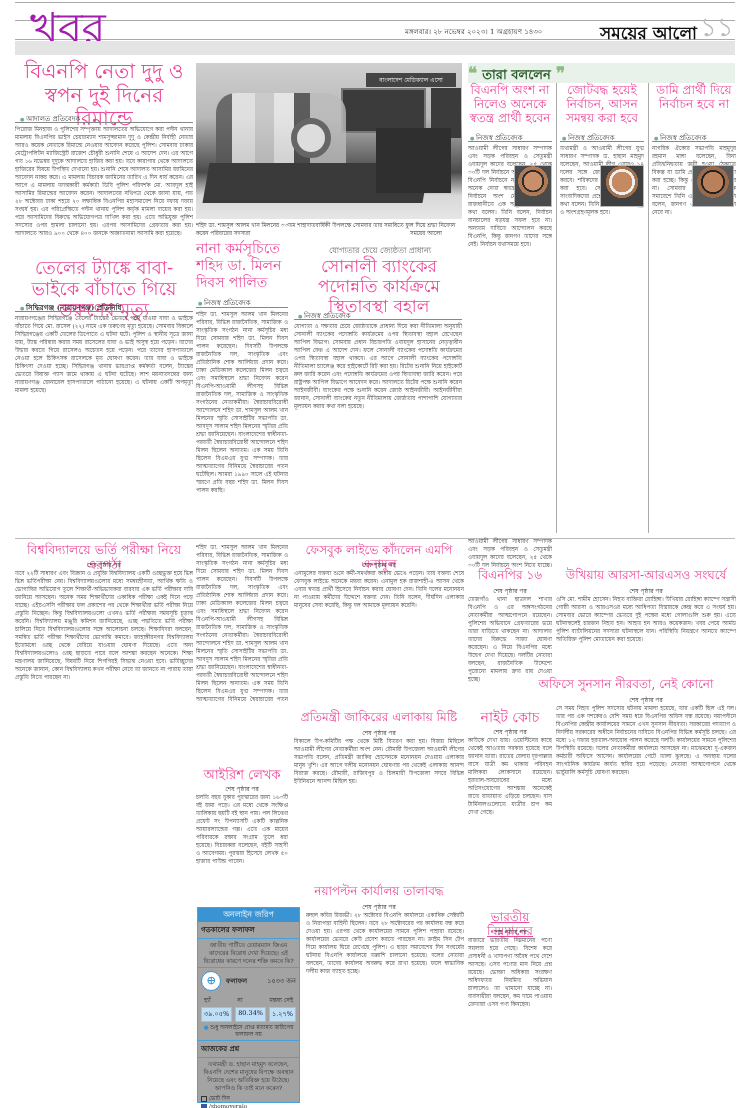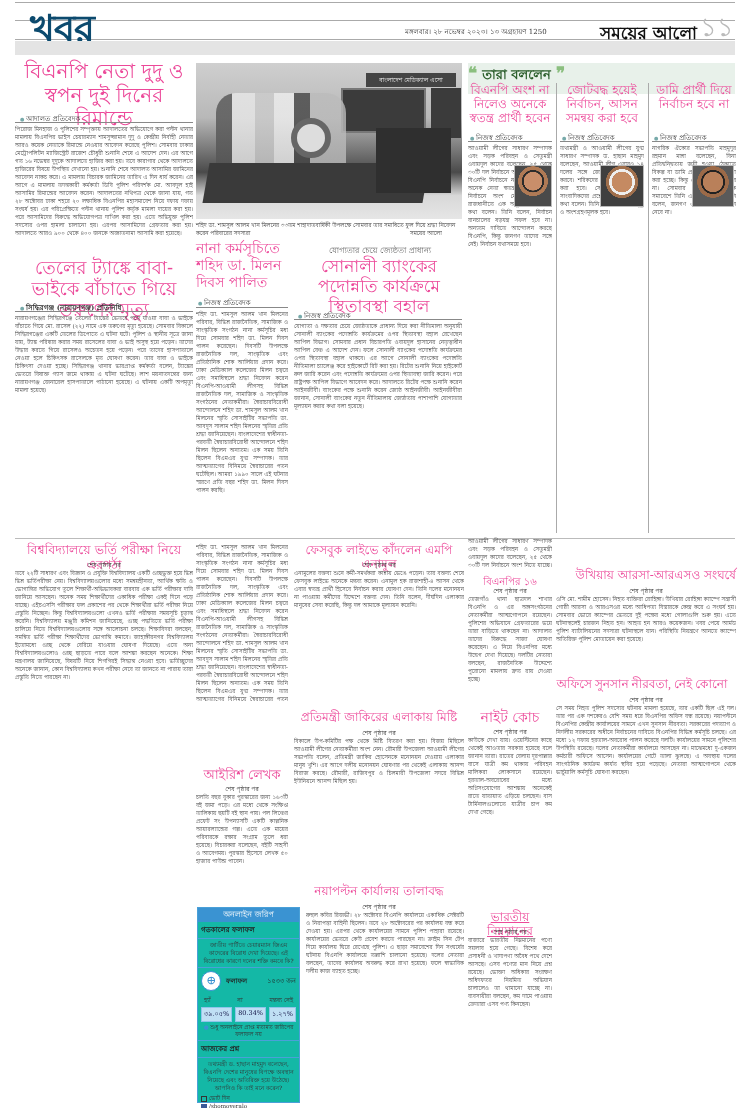--- a/index.html
+++ b/index.html
@@ -1,68 +1,68 @@
 <!DOCTYPE html>
 <html><head>
 <meta charset="utf-8">
 <style>
   *{box-sizing:border-box;margin:0;padding:0}
   html,body{width:750px;height:1108px;background:#fff;overflow:hidden}
   body{font-family:"DejaVu Serif",serif;color:#222;position:relative}
   .abs{position:absolute}
   .topline{left:15px;right:15px;top:2px;height:1px;background:#aaa}
   .mast{left:15px;right:15px;top:20px;height:20px;border-top:1px solid #aaa;border-bottom:1px solid #aaa}
-  .mast-title{left:30px;top:14px;font-size:38px;color:#0c4a6e;font-weight:bold;line-height:30px;letter-spacing:-1px}
+  .mast-title{left:30px;top:14px;font-size:44px;color:#a21caf;font-weight:normal;line-height:30px;letter-spacing:-1px}
   .mast-date{left:405px;top:26px;font-size:7px;color:#333}
   .mast-brand{left:600px;top:20px;font-size:17px;font-weight:bold;color:#111}
   .mast-page{left:700px;top:14px;font-size:26px;color:#bbb;line-height:26px}
   .greybar{left:15px;right:15px;top:41px;height:14px;background:#e4e4e4}
   .hl{font-family:"DejaVu Serif",serif;color:#ec4899;text-align:center;line-height:1.18}
   .byline{font-size:7px;color:#333}
   .byline:before{content:"● ";color:#7aa;font-size:5px}
   .txt{font-size:5.6px;line-height:8px;color:#444;text-align:justify;overflow:hidden}
   .rule{height:1px;background:#888}
   .photo{background:linear-gradient(180deg,#cfcfcf 0%,#b8b8b8 35%,#7a7a7a 55%,#4a4a4a 70%,#d8d8d8 85%,#e6e6e6 100%);position:relative;overflow:hidden}
   .photo .banner{position:absolute;left:300px;top:10px;width:140px;height:14px;background:#444;color:#eee;font-size:6px;text-align:center;line-height:14px}
   .photo .board{position:absolute;left:250px;top:40px;width:120px;height:60px;background:#3b3b3b;border:2px solid #777}
   .photo .board2{position:absolute;left:380px;top:30px;width:60px;height:70px;background:#3b3b3b}
   .photo .slab{position:absolute;left:10px;top:120px;width:330px;height:60px;background:#3a3a3a;transform:skewX(-10deg)}
   .photo .slab2{position:absolute;left:330px;top:95px;width:90px;height:70px;background:#2f2f2f}
   .photo .wreath{position:absolute;left:160px;top:50px;width:56px;height:56px;border-radius:50%;border:8px solid #666;background:#ddd}
   .photo .ppl{position:absolute;left:60px;top:35px;width:180px;height:80px;background:linear-gradient(90deg,#555 0 12%,#e8e8e8 12% 30%,#ccc 30% 45%,#eee 45% 60%,#444 60% 72%,#bbb 72% 100%);opacity:.8;border-radius:20px 20px 0 0}
   .caption{font-size:5.6px;line-height:8px;color:#333}
-  .poll-head{background:#e8f1ea;height:31px}
+  .poll-head{background:#e8f1ea;height:20px}
   .quote-label{font-size:13px;font-weight:bold;color:#2b5d2b}
   .quote-mark{color:#8bbf7f;font-size:17px;font-weight:bold}
   .face{background:radial-gradient(circle at 50% 38%,#c98e6a 0 30%,#2b2b2b 31% 36%,#b07a55 37% 48%,#4a4a4a 49% 100%);border:1px solid #bbb}
   .face2{background:radial-gradient(circle at 50% 40%,#c58a62 0 32%,#eee 33% 40%,#a06f4c 41% 50%,#3f3f3f 51% 100%)}
   .face3{background:radial-gradient(circle at 50% 40%,#b9805a 0 32%,#222 33% 38%,#9c6a48 39% 50%,#5a5a5a 51% 100%)}
   .shesh{font-size:6px;text-align:center;color:#333}
-  .olbox{left:197px;top:907px;width:103px;height:196px;border:1px solid #4aa0d8;background:#14b8a6}
+  .olbox{left:197px;top:907px;width:103px;height:196px;border:1px solid #4aa0d8;background:#a3a3a3}
   .olbox .ttl{background:#3a93d2;color:#fff;font-size:8px;text-align:center;height:14px;line-height:14px}
   .olbox .sub{font-size:7px;font-weight:bold;color:#222;padding:2px 3px;border-bottom:1px solid #4aa0d8}
   .olbox .q{font-size:5.8px;line-height:8px;text-align:center;color:#333;padding:2px 4px}
   .olbox .res{display:flex;align-items:center;padding:3px;border-top:1px solid #4aa0d8}
   .globe{width:20px;height:20px;border-radius:50%;border:1.5px solid #3a93d2;position:relative;background:#fff;color:#3a93d2;font-size:12px;line-height:17px;text-align:center}
   .olbox .pct{display:flex;justify-content:space-between;padding:0 3px}
   .olbox .pct span{font-size:6.5px;background:#bfdff4;color:#114;padding:1px 2px;border:1px solid #8ec5ea}
   .olbox .lbls{display:flex;justify-content:space-between;padding:1px 6px;font-size:6px;color:#333}
   .olbox .note{font-size:5.6px;text-align:center;color:#333;padding:2px 3px;line-height:7px}
   .olbox .note:before{content:"● ";color:#3a93d2}
   .olbox .social{font-size:5.6px;color:#333;padding:0 3px;line-height:8px}
   .ico{display:inline-block;width:6px;height:6px;vertical-align:middle;margin-right:2px}
   .vline{width:1px;background:#aaa}
 </style>
 </head>
 <body>
 
 <div class="abs topline"></div>
 <div class="abs mast"></div>
 <div class="abs mast-title">খবর</div>
-<div class="abs mast-date">মঙ্গলবার। ২৮ নভেম্বর ২০২৩। ১৩ অগ্রহায়ণ 1250</div>
+<div class="abs mast-date">মঙ্গলবার। ২৮ নভেম্বর ২০২৩। 1 অগ্রহায়ণ ১৪৩০</div>
 <div class="abs mast-brand">সময়ের আলো</div>
 <div class="abs mast-page">১১</div>
 <div class="abs greybar"></div>
 
 <div class="abs hl" style="left:15px;top:60px;width:178px;font-size:20px;">বিএনপি নেতা দুদু ও স্বপন দুই দিনের রিমান্ডে</div>
 <div class="abs byline" style="left:20px;top:113px;">আদালত প্রতিবেদক</div>
 <div class="abs rule" style="left:15px;top:122px;width:178px;"></div>
 <div class="abs txt" style="left:15px;top:125px;width:178px;height:112px;">পিরোজ মিনহাজ ও পুলিশের সম্পৃক্তায় আদালতের অভিযোগে করা পল্টন থানার মামলায় বিএনপির ভাইস চেয়ারম্যান শামসুজ্জামান দুদু ও কেন্দ্রীয় নির্বাহী নেতার আরও কয়েক নেতাকে রিমান্ডে নেওয়ার আবেদন করেছে পুলিশ। সোমবার ঢাকার মেট্রোপলিটন ম্যাজিস্ট্রেট রাজেশ চৌধুরী শুনানি শেষে এ আদেশ দেন। এর আগে গত ১৬ নভেম্বর দুদুকে আদালতে হাজির করা হয়। তবে কারাগার থেকে আদালতে হাজিরের বিষয়ে উপস্থিত দেখানো হয়। শুনানি শেষে আদালত আসামির জামিনের আবেদন নাকচ করে। এ মামলায় বিচারক জামিনের তারিখ এ দিন ধার্য করেন। এর আগে এ মামলায় তদন্তকারী কর্মকর্তা ডিবি পুলিশ পরিদর্শক মো. আবদুল হাই আসামির রিমান্ডের আবেদন করেন। আদালতের নথিপত্র থেকে জানা যায়, গত ২৮ অক্টোবর ঢাকা শহরে ২০ লক্ষাধিক বিএনপির মহাসমাবেশ নিয়ে দফায় দফায় সংঘর্ষ হয়। এর পরিপ্রেক্ষিতে পল্টন থানায় পুলিশ কর্তৃক মামলা দায়ের করা হয়। পরে আসামিদের বিরুদ্ধে অভিযোগপত্র দাখিল করা হয়। এতে অভিযুক্ত পুলিশ সদস্যের ওপর হামলা চালানো হয়। এরপর আসামিদের গ্রেফতার করা হয়। আদালতে আরও ৯০০ থেকে ৪০০ জনকে অজ্ঞাতনামা আসামি করা হয়েছে।</div>
 
 <div class="abs hl" style="left:15px;top:257px;width:178px;font-size:18px;">তেলের ট্যাঙ্কে বাবা-ভাইকে বাঁচাতে গিয়ে তরুণের মৃত্যু</div>
@@ -127,29 +127,29 @@
 <div class="abs shesh" style="left:15px;top:560px;width:178px;">শেষ পৃষ্ঠার পর</div>
 <div class="abs txt" style="left:15px;top:569px;width:178px;height:535px;">তবে ২২টি সাধারণ এবং বিজ্ঞান ও প্রযুক্তি বিশ্ববিদ্যালয় একটি গুচ্ছভুক্ত হয়ে ভিন্ন ভিন্ন ভর্তিপরীক্ষা নেয়। বিশ্ববিদ্যালয়গুলোর মধ্যে সমন্বয়হীনতা, আর্থিক ক্ষতি ও ভোগান্তির অভিযোগ তুলে শিক্ষার্থী-অভিভাবকরা বারবার এক ভর্তি পরীক্ষার দাবি জানিয়ে আসছেন। অনেক সময় শিক্ষার্থীদের একাধিক পরীক্ষা একই দিনে পড়ে যাচ্ছে। এইচএসসি পরীক্ষার ফল প্রকাশের পর থেকে শিক্ষার্থীরা ভর্তি পরীক্ষা নিয়ে প্রস্তুতি নিচ্ছেন। কিন্তু বিশ্ববিদ্যালয়গুলো এখনও ভর্তি পরীক্ষার সময়সূচি চূড়ান্ত করেনি। বিশ্ববিদ্যালয় মঞ্জুরি কমিশন জানিয়েছে, গুচ্ছ পদ্ধতিতে ভর্তি পরীক্ষা চালিয়ে নিতে বিশ্ববিদ্যালয়গুলোর সঙ্গে আলোচনা চলছে। শিক্ষাবিদরা বলছেন, সমন্বিত ভর্তি পরীক্ষা শিক্ষার্থীদের ভোগান্তি কমাবে। জাহাঙ্গীরনগর বিশ্ববিদ্যালয় ইতোমধ্যে গুচ্ছ থেকে বেরিয়ে যাওয়ার ঘোষণা দিয়েছে। এতে অন্য বিশ্ববিদ্যালয়গুলোও গুচ্ছ ছাড়তে পারে বলে আশঙ্কা করছেন অনেকে। শিক্ষা মন্ত্রণালয় জানিয়েছে, বিষয়টি নিয়ে শিগগিরই সিদ্ধান্ত নেওয়া হবে। ভর্তিচ্ছুদের অনেকে জানান, কোন বিশ্ববিদ্যালয় কখন পরীক্ষা নেবে তা জানতে না পারায় তারা প্রস্তুতি নিতে পারছেন না।</div>
 
 <div class="abs txt" style="left:196px;top:543px;width:92px;height:160px;">শহিদ ডা. শামসুল আলম খান মিলনের পরিবার, বিভিন্ন রাজনৈতিক, সামাজিক ও সাংস্কৃতিক সংগঠন নানা কর্মসূচির মধ্য দিয়ে সোমবার শহিদ ডা. মিলন দিবস পালন করেছেন। দিবসটি উপলক্ষে রাজনৈতিক দল, সাংস্কৃতিক এবং প্রতিষ্ঠানিক শোক আর্লিয়ার প্রদান করে। ঢাকা মেডিক্যাল কলেজের মিলন চত্বরে এবং সমাধিস্থলে শ্রদ্ধা নিবেদন করেন বিএনপি-আওয়ামী লীগসহ বিভিন্ন রাজনৈতিক দল, সামাজিক ও সাংস্কৃতিক সংগঠনের নেতাকর্মীরা। স্বৈরাচারবিরোধী আন্দোলনে শহিদ ডা. শামসুল আলম খান মিলনের স্মৃতি সোসাইটির সভাপতি ডা. আবদুস সালাম শহিদ মিলনের স্মৃতির প্রতি শ্রদ্ধা জানিয়েছেন। বাংলাদেশের স্বাধীনতা-পরবর্তী স্বৈরাচারবিরোধী আন্দোলনে শহিদ মিলন ছিলেন অন্যতম। এক সময় তিনি ছিলেন বিএমএর যুগ্ম সম্পাদক। তার আত্মত্যাগের বিনিময়ে স্বৈরাচারের পতন ঘটেছিল। আমরা ১৯৯০ সালে এই ঘটনার স্মরণে প্রতি বছর শহিদ ডা. মিলন দিবস পালন করছি।</div>
 
 <div class="abs hl" style="left:294px;top:543px;width:170px;font-size:12px;">ফেসবুক লাইভে কাঁদলেন এমপি এনামুল</div>
 <div class="abs shesh" style="left:294px;top:560px;width:170px;">শেষ পৃষ্ঠার পর</div>
 <div class="abs txt" style="left:294px;top:569px;width:170px;height:130px;">এনামুলের বক্তব্য শুনে কর্মী-সমর্থকরা কান্নায় ভেঙে পড়েন। তার বক্তব্য শেষে ফেসবুক লাইভে অনেকে মন্তব্য করেন। এনামুল হক রাজশাহী-৪ আসন থেকে এবার স্বতন্ত্র প্রার্থী হিসেবে নির্বাচন করার ঘোষণা দেন। তিনি দলের মনোনয়ন না পাওয়ায় কর্মীদের উদ্দেশে বক্তব্য দেন। তিনি বলেন, দীর্ঘদিন এলাকার মানুষের সেবা করেছি, কিন্তু দল আমাকে মূল্যায়ন করেনি।</div>
 
 <div class="abs txt" style="left:468px;top:537px;width:84px;height:30px;">আওয়ামী লীগের সাধারণ সম্পাদক এবং সড়ক পরিবহন ও সেতুমন্ত্রী ওবায়দুল কাদের বলেছেন, ২৫ থেকে ৩০টি দল নির্বাচনে অংশ নিতে যাচ্ছে। বিএনপি নির্বাচনে না এলেও তাদের অনেক নেতা স্বতন্ত্র প্রার্থী হিসেবে নির্বাচনে অংশ নেবেন। সোমবার রাজধানীতে এক অনুষ্ঠানে তিনি এ কথা বলেন। তিনি বলেন, নির্বাচন বানচালের ষড়যন্ত্র সফল হবে না। অন্যতম দাবিতে আন্দোলন করছে বিএনপি, কিন্তু জনগণ তাদের সঙ্গে নেই। নির্বাচন যথাসময়ে হবে।</div>
-<div class="abs hl" style="left:468px;top:568px;width:84px;font-size:10px;margin-top:8px;">বিএনপির ১৬</div>
+<div class="abs hl" style="left:468px;top:568px;width:84px;font-size:12px;">বিএনপির ১৬</div>
 <div class="abs shesh" style="left:468px;top:586px;width:84px;">শেষ পৃষ্ঠার পর</div>
 <div class="abs txt" style="left:468px;top:595px;width:84px;height:110px;">তেজগাঁও থানা ছাত্রদল শাখার বিএনপি ও এর অঙ্গসংগঠনের নেতাকর্মীরা আত্মগোপনে রয়েছেন। পুলিশের অভিযানে গ্রেফতারের ভয়ে তারা বাড়িতে থাকছেন না। আদালত তাদের বিরুদ্ধে সাজা ঘোষণা করেছেন। এ নিয়ে বিএনপির মধ্যে উদ্বেগ দেখা দিয়েছে। দলটির নেতারা বলছেন, রাজনৈতিক উদ্দেশ্যে পুরোনো মামলায় দ্রুত রায় দেওয়া হচ্ছে।</div>
 
-<div class="abs hl" style="left:556px;top:568px;width:180px;font-size:12px;text-align:right;">উখিয়ায় আরসা-আরএসও সংঘর্ষে</div>
+<div class="abs hl" style="left:556px;top:568px;width:180px;font-size:12px;">উখিয়ায় আরসা-আরএসও সংঘর্ষে</div>
 <div class="abs shesh" style="left:556px;top:586px;width:180px;">শেষ পৃষ্ঠার পর</div>
 <div class="abs txt" style="left:556px;top:595px;width:180px;height:70px;">ওসি মো. শামীম হোসেন। নিহত ব্যক্তিরা রোহিঙ্গা। উখিয়ার রোহিঙ্গা ক্যাম্পে সন্ত্রাসী গোষ্ঠী আরসা ও আরএসওর মধ্যে আধিপত্য বিস্তারকে কেন্দ্র করে এ সংঘর্ষ হয়। সোমবার ভোরে ক্যাম্পের ভেতরে দুই পক্ষের মধ্যে গোলাগুলি শুরু হয়। এতে ঘটনাস্থলেই চারজন নিহত হন। আহত হন আরও কয়েকজন। খবর পেয়ে আর্মড পুলিশ ব্যাটালিয়নের সদস্যরা ঘটনাস্থলে যান। পরিস্থিতি নিয়ন্ত্রণে আনতে ক্যাম্পে অতিরিক্ত পুলিশ মোতায়েন করা হয়েছে।</div>
 
-<div class="abs hl" style="left:552px;top:677px;width:180px;font-size:12px;font-family:Liberation Serif, serif;">অফিসে সুনসান নীরবতা, নেই কোনো</div>
+<div class="abs hl" style="left:536px;top:677px;width:180px;font-size:12px;">অফিসে সুনসান নীরবতা, নেই কোনো</div>
 <div class="abs shesh" style="left:556px;top:695px;width:180px;">শেষ পৃষ্ঠার পর</div>
 <div class="abs txt" style="left:556px;top:704px;width:180px;height:400px;">সে সময় নিহত পুলিশ সদস্যের ঘটনায় মামলা হয়েছে, তার একটি ছিল এই দল। তার পর এক দশকেরও বেশি সময় ধরে বিএনপির অফিস বন্ধ রয়েছে। নয়াপল্টনে বিএনপির কেন্দ্রীয় কার্যালয়ের সামনে এখন সুনসান নীরবতা। সরকারের পদত্যাগ ও নির্দলীয় সরকারের অধীনে নির্বাচনের দাবিতে বিএনপির বিভিন্ন কর্মসূচি চলছে। এর মধ্যে ১২ দফায় হরতাল-অবরোধ পালন করেছে দলটি। কার্যালয়ের সামনে পুলিশের উপস্থিতি রয়েছে। দলের নেতাকর্মীরা কার্যালয়ে আসছেন না। মাঝেমধ্যে দু-একজন কর্মচারী অফিসে আসেন। কার্যালয়ের গেটে তালা ঝুলছে। এ অবস্থায় দলের সাংগঠনিক কার্যক্রম কার্যত স্থবির হয়ে পড়েছে। নেতারা আত্মগোপনে থেকে ভার্চুয়ালি কর্মসূচি ঘোষণা করছেন।</div>
 
 <div class="abs hl" style="left:468px;top:709px;width:84px;font-size:14px;">নাইট কোচ</div>
 <div class="abs shesh" style="left:468px;top:727px;width:84px;">শেষ পৃষ্ঠার পর</div>
 <div class="abs txt" style="left:468px;top:736px;width:84px;height:170px;">কাউকে দেখা যায়। ওয়েস্টিনের কাছে থেকেই আওতার সরকার হয়েছে বলে জানান তারা। রাতের বেলায় দূরপাল্লার বাসে যাত্রী কম থাকায় পরিবহন মালিকরা লোকসানে রয়েছেন। হরতাল-অবরোধের মধ্যে অগ্নিসংযোগের আশঙ্কায় অনেকেই রাতে যাতায়াত এড়িয়ে চলছেন। বাস টার্মিনালগুলোতে যাত্রীর চাপ কম দেখা গেছে।</div>
 
 <div class="abs hl" style="left:294px;top:710px;width:170px;font-size:12px;">প্রতিমন্ত্রী জাকিরের এলাকায় মিষ্টি</div>
 <div class="abs shesh" style="left:294px;top:728px;width:170px;">শেষ পৃষ্ঠার পর</div>
 <div class="abs txt" style="left:294px;top:737px;width:170px;height:140px;">বিকালে উপ-কমিটির পক্ষ থেকে মিষ্টি বিতরণ করা হয়। বিজয় মিছিলে আওয়ামী লীগের নেতাকর্মীরা অংশ নেন। রৌমারী উপজেলা আওয়ামী লীগের সভাপতি বলেন, প্রতিমন্ত্রী জাকির হোসেনকে মনোনয়ন দেওয়ায় এলাকার মানুষ খুশি। এর আগে দলীয় মনোনয়ন ঘোষণার পর থেকেই এলাকায় আনন্দ বিরাজ করছে। রৌমারী, রাজিবপুর ও চিলমারী উপজেলা সদরে বিভিন্ন ইউনিয়নে আনন্দ মিছিল হয়।</div>

